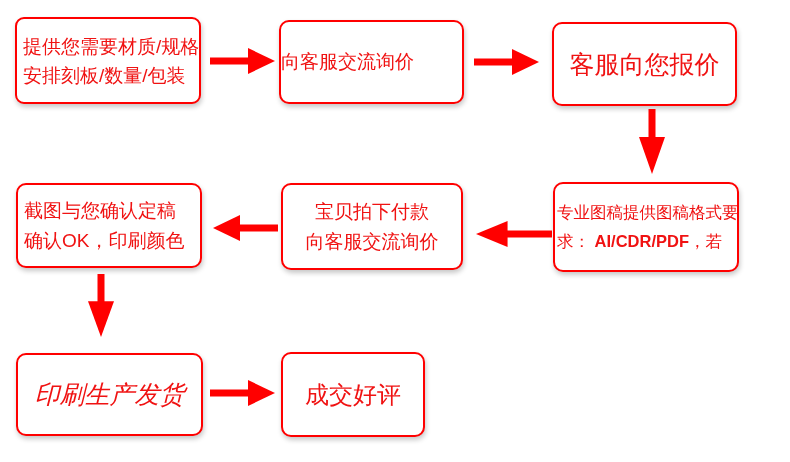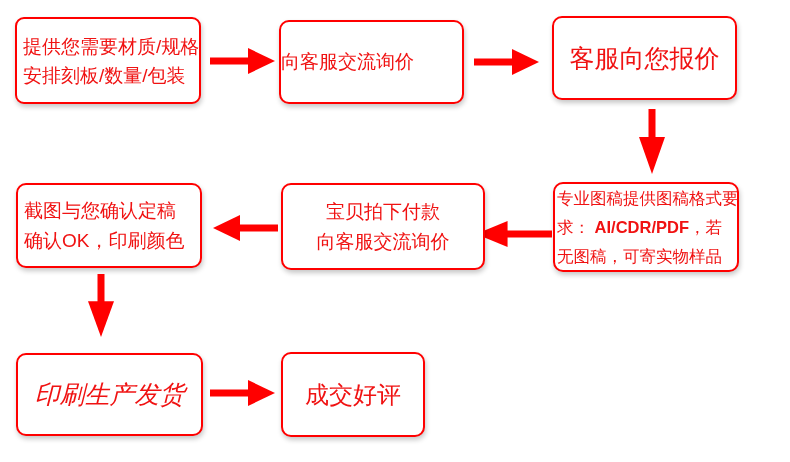--- a/index.html
+++ b/index.html
@@ -21,24 +21,24 @@
     flex-direction:column;
     justify-content:center;
     color:#f01212;
   }
   .box .ln { display:block; white-space:pre; }
   .bold { font-weight:bold; }
 
   
   .b-requirements { left:15px;  top:17px;  width:186px; height:87px; padding-left:6px;  font-size:19px;   line-height:29px; align-items:flex-start;border-radius:9px; }
   .b-inquiry      { left:279px; top:20px;  width:185px; height:84px; font-size:19px; }
-  .b-quote        { left:552px; top:16px;  width:185px; height:84px; font-size:25px; align-items:center; }
+  .b-quote        { left:552px; top:22px;  width:185px; height:84px; font-size:25px; align-items:center; }
   
   .b-artwork      { left:553px; top:182px; width:186px; height:90px; padding-left:2px;  font-size:16.5px; line-height:29px; align-items:flex-start; }
-  .b-payment      { left:281px; top:183px; width:204px; height:87px; font-size:19px;   line-height:30px; align-items:center; }
+  .b-payment      { left:281px; top:183px; width:182px; height:87px; font-size:19px;   line-height:30px; align-items:center; }
   .b-confirmation { left:16px;  top:183px; width:186px; height:85px; padding-left:6px; font-size:19px;   line-height:30px; align-items:flex-start; }
   
   .b-production   { left:16px;  top:353px; width:187px; height:83px; font-size:25px; align-items:center;font-style:italic; }
   .b-review       { left:281px; top:352px; width:144px; height:85px; font-size:24px; align-items:center; }
 
   .arrow { position:absolute; display:block; }
   .ar1 { left:210px; top:47px; }
   .ar2 { left:474px; top:48px; }
   .ar3 { left:638px; top:109px; }
   .ar4 { left:476px; top:220px; }
@@ -75,21 +75,20 @@
   </div>
 
   <svg class="arrow ar3" width="28" height="65" viewBox="0 0 28 65">
     <rect x="10.5" y="0" width="7" height="30" fill="#ff0000"></rect>
     <polygon points="1,28 27,28 14,65" fill="#ff0000"></polygon>
   </svg>
 
   <div class="box b-artwork">
     <span class="ln">专业图稿提供图稿格式要</span>
     <span class="ln"><span>求： </span><span class="bold">AI/CDR/PDF</span><span>，若</span></span>
-    <span class="ln">无图稿，可寄实物样品</span>
   </div>
 
   <svg class="arrow ar4" width="76" height="28" viewBox="0 0 65 28" preserveAspectRatio="none">
     <rect x="25" y="10.5" width="40" height="7" fill="#ff0000"></rect>
     <polygon points="27,1 0,14 27,27" fill="#ff0000"></polygon>
   </svg>
 
   <div class="box b-payment">
     <span class="ln">宝贝拍下付款</span>
     <span class="ln">向客服交流询价</span>

